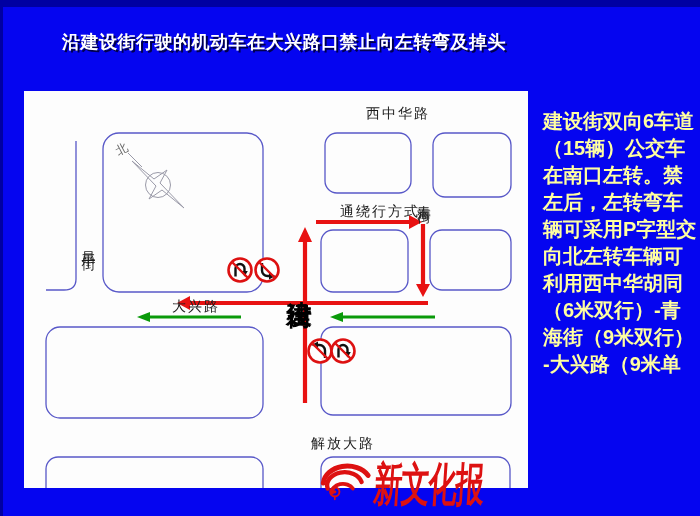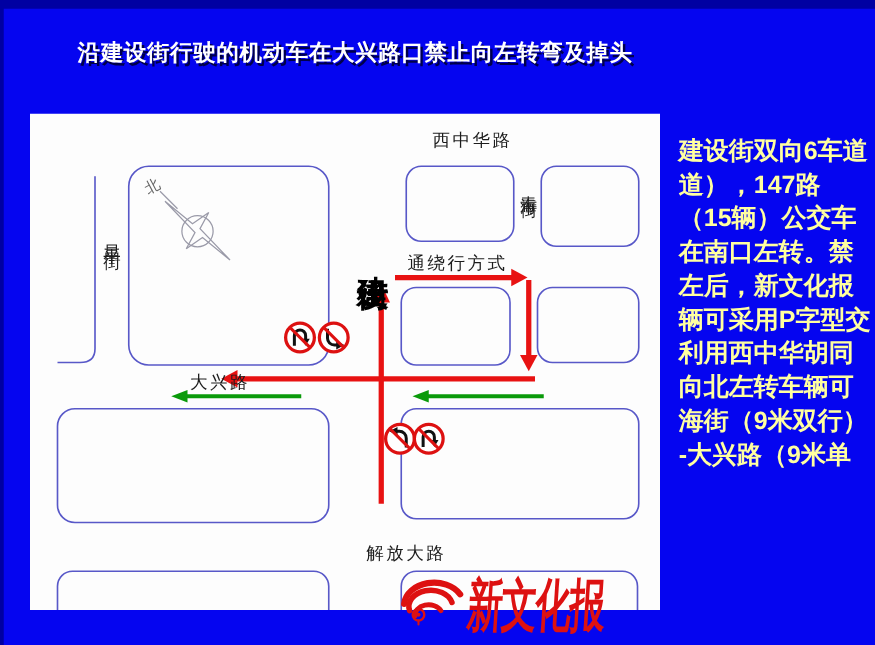--- a/index.html
+++ b/index.html
@@ -14,22 +14,22 @@
     position:absolute; left:62px; top:30px; width:580px;
     color:#ffffff; font-size:18px; font-weight:bold; letter-spacing:.5px;
     text-shadow:2px 2px 0 #00004a; white-space:nowrap;
   }
   .map{
     position:absolute; left:24px; top:91px; width:504px; height:397px;
     background:#fdfdfd; overflow:hidden;
   }
   .map svg{position:absolute; left:0; top:0;}
   .street-label{
-    position:absolute; font-family:Liberation Serif, serif;
-    color:#1c1c1c; font-size:14px; letter-spacing:2px; text-align:left;
+    position:absolute; font-family:Liberation Mono, monospace;
+    color:#1c1c1c; font-size:14px; letter-spacing:2px; text-align:right;
     white-space:nowrap; line-height:1.15;
   }
   .v{writing-mode:vertical-rl; letter-spacing:3px;}
   .jianshe{font-size:25px; font-weight:bold; letter-spacing:2px; color:#000;}
   .north{
     position:absolute; left:92px; top:50px; font-size:12px; color:#666;
     font-family:"Liberation Serif", serif; transform:rotate(-28deg);
   }
   .sidebar{
     position:absolute; left:543px; top:108px; width:158px;
@@ -121,27 +121,27 @@
     <div class="street-label" style="left:302px; top:113px; width:94px;">通绕行方式</div>
     <div class="street-label v jianshe" style="left:258px; top:109px; height:86px;">建设街</div>
     <div class="street-label v" style="left:56px; top:94px; height:64px;">昌平街</div>
     <div class="street-label" style="left:128px; top:208px; width:68px;">大兴路</div>
     <div class="street-label" style="left:269px; top:345px; width:82px;">解放大路</div>
     <div class="north">北</div>
   </div>
 
   <div class="sidebar">
     <div>建设街双向6车道</div>
-    <div>道），147路</div>
     <div>（15辆）公交车</div>
     <div>在南口左转。禁</div>
-    <div>左后，新文化报</div>
+    <div>左后，左转弯车</div>
     <div>辆可采用P字型交</div>
+    <div>向北左转车辆可</div>
     <div>利用西中华胡同</div>
-    <div>向北左转车辆可</div>
+    <div>（6米双行）-青</div>
     <div>海街（9米双行）</div>
     <div>-大兴路（9米单</div>
   </div>
 
   <div class="logo">
     <svg width="92" height="64" viewBox="0 0 95 64">
       <g stroke="#dd1111" fill="none" stroke-linecap="round">
         <path d="M6,34 A44,34 0 0 1 88,20" stroke-width="9"></path>
         <path d="M14,44 A32,24 0 0 1 76,32" stroke-width="8"></path>
         <path d="M22,52 A20,15 0 0 1 60,44" stroke-width="7"></path>

